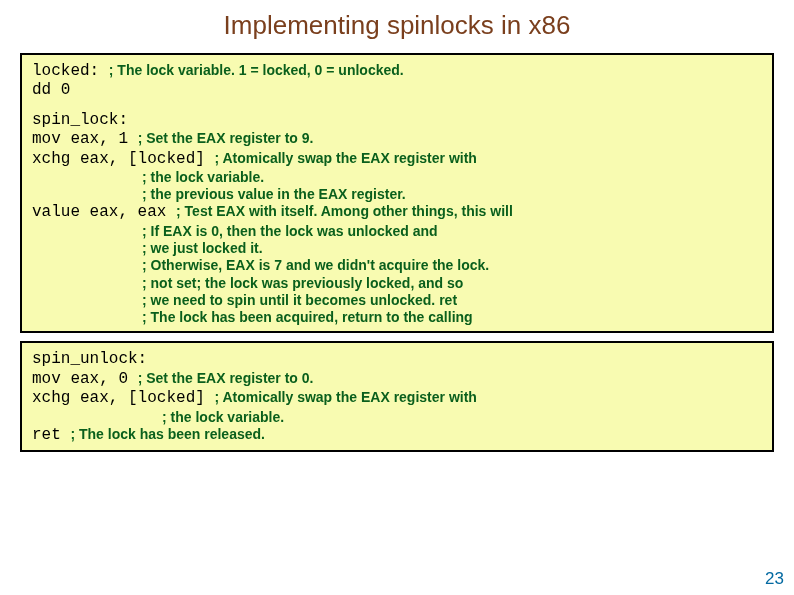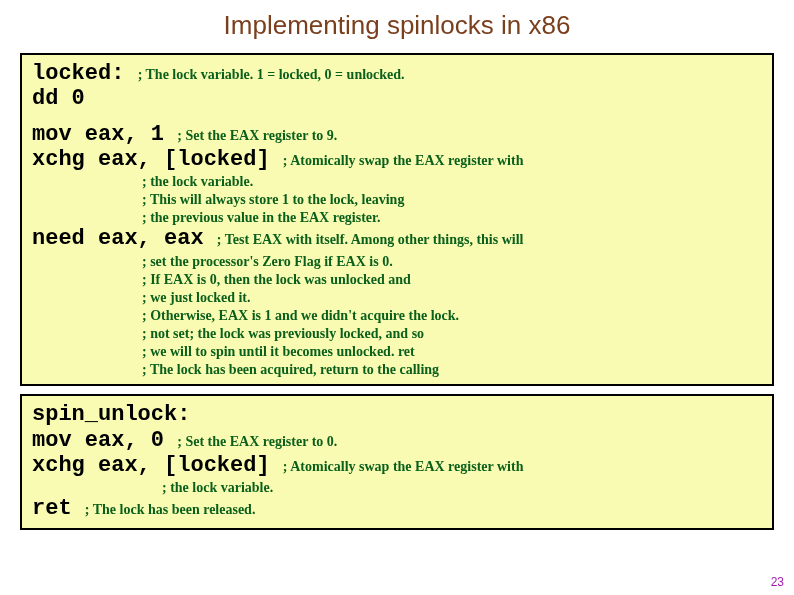--- a/index.html
+++ b/index.html
@@ -35,73 +35,72 @@
   }
   .codebox.second {
     margin-top: 2px;
   }
   .line {
     white-space: pre;
   }
   .asm {
     font-family: "Courier New", Courier, monospace;
     color: #000;
-    font-weight: bold;
-    font-size: 22px;
+    font-weight: normal;
+    font-size: 16px;
   }
   .cmt {
-    font-family: Liberation Serif, serif;
+    font-family: Liberation Sans, sans-serif;
     color: #0a5f1c;
     font-weight: bold;
     font-size: 14px;
   }
   .indent {
     padding-left: 110px;
   }
   .indent2 {
     padding-left: 130px;
   }
   .pagenum {
     position: absolute;
     right: 10px;
     bottom: 6px;
-    font-size: 12px;
-    color: #a21caf;
+    font-size: 17px;
+    color: #0369a1;
   }
 </style>
 </head>
 <body>
 <div class="slide">
 
   <div class="title">Implementing spinlocks in x86</div>
 
   <div class="codebox">
 
     <div class="line"><span class="asm">locked: </span><span class="cmt">; The lock variable. 1 = locked, 0 = unlocked.</span></div>
     <div class="line"><span class="asm">dd 0</span></div>
 
     <div style="height:10px"></div>
 
+    <div class="line"><span class="asm">spin_lock:</span></div>
     <div class="line"><span class="asm">mov eax, 1 </span><span class="cmt">; Set the EAX register to 9.</span></div>
     <div class="line"><span class="asm">xchg eax, [locked] </span><span class="cmt">; Atomically swap the EAX register with</span></div>
 
     <div class="line indent"><span class="cmt">; the lock variable.</span></div>
-    <div class="line indent"><span class="cmt">; This will always store 1 to the lock, leaving</span></div>
     <div class="line indent"><span class="cmt">; the previous value in the EAX register.</span></div>
 
-    <div class="line"><span class="asm">need eax, eax </span><span class="cmt">; Test EAX with itself. Among other things, this will</span></div>
+    <div class="line"><span class="asm">value eax, eax </span><span class="cmt">; Test EAX with itself. Among other things, this will</span></div>
 
-    <div class="line indent"><span class="cmt">; set the processor's Zero Flag if EAX is 0.</span></div>
     <div class="line indent"><span class="cmt">; If EAX is 0, then the lock was unlocked and</span></div>
     <div class="line indent"><span class="cmt">; we just locked it.</span></div>
-    <div class="line indent"><span class="cmt">; Otherwise, EAX is 1 and we didn't acquire the lock.</span></div>
+    <div class="line indent"><span class="cmt">; Otherwise, EAX is 7 and we didn't acquire the lock.</span></div>
 
 
     <div class="line indent"><span class="cmt">; not set; the lock was previously locked, and so</span></div>
-    <div class="line indent"><span class="cmt">; we will to spin until it becomes unlocked. ret</span></div>
+    <div class="line indent"><span class="cmt">; we need to spin until it becomes unlocked. ret</span></div>
     <div class="line indent"><span class="cmt">; The lock has been acquired, return to the calling</span></div>
   </div>
 
   <div class="codebox second">
     <div class="line"><span class="asm">spin_unlock:</span></div>
     <div class="line"><span class="asm">mov eax, 0 </span><span class="cmt">; Set the EAX register to 0.</span></div>
     <div class="line"><span class="asm">xchg eax, [locked] </span><span class="cmt">; Atomically swap the EAX register with</span></div>
     <div class="line indent2"><span class="cmt">; the lock variable.</span></div>
     <div class="line"><span class="asm">ret </span><span class="cmt">; The lock has been released.</span></div>
   </div>

